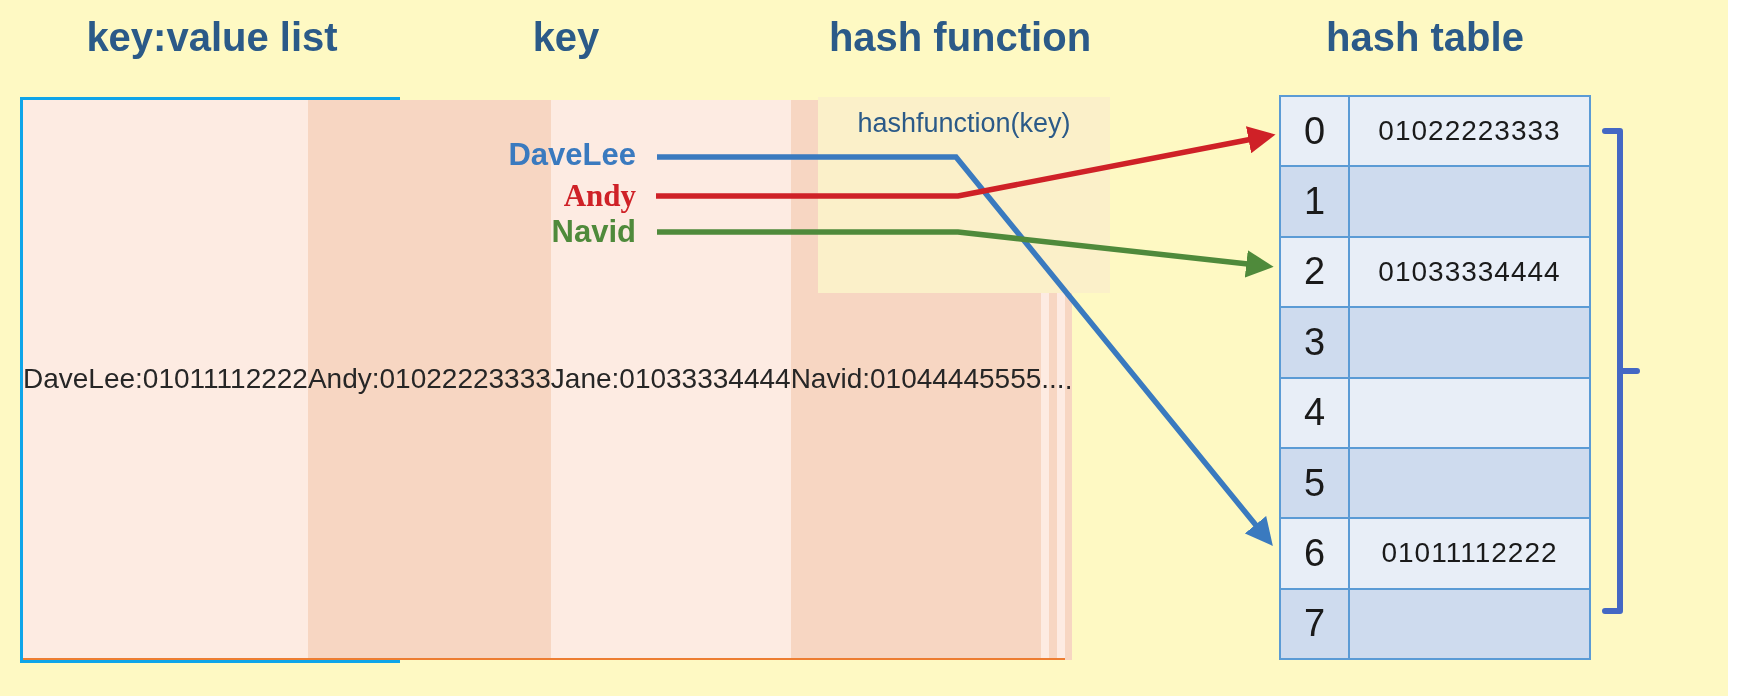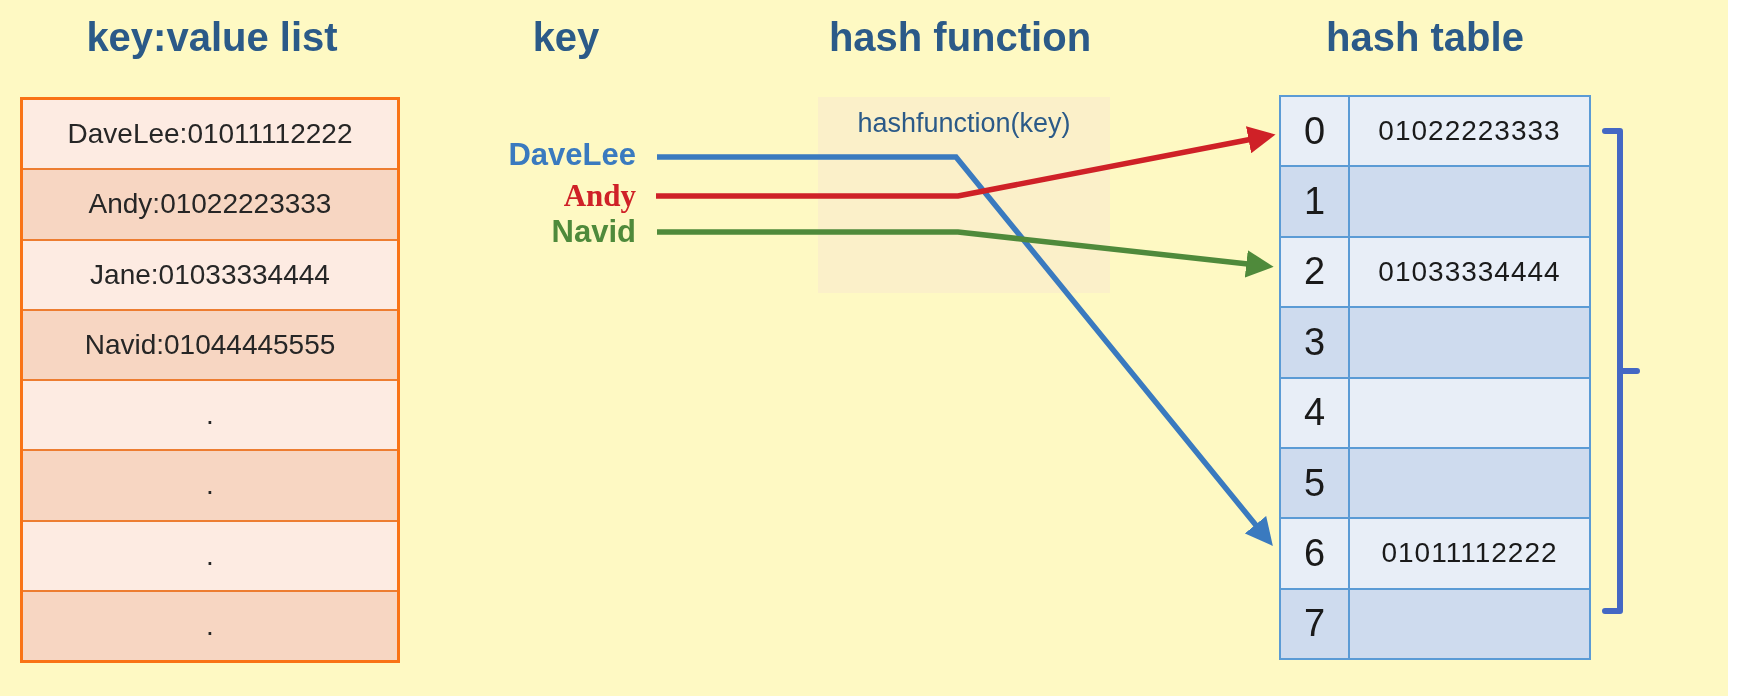--- a/index.html
+++ b/index.html
@@ -32,23 +32,22 @@
   .heading-hf   { left: 800px;  width: 320px; }
   .heading-ht   { left: 1265px; width: 320px; }
 
   
   .kv-table {
     position: absolute;
     left: 20px;
     top: 97px;
     width: 380px;
     height: 566px;
-    border: 3px solid #f97316;
-    display: flex;
-    flex-direction: column;
+    border: 3px solid #0ea5e9;
+    display: flex;
   }
   .kv-row {
     flex: 1 1 0;
     display: flex;
     align-items: center;
     justify-content: center;
     border-bottom: 2px solid #ed7d31;
     font-size: 28px;
     color: #262626;
     white-space: nowrap;

